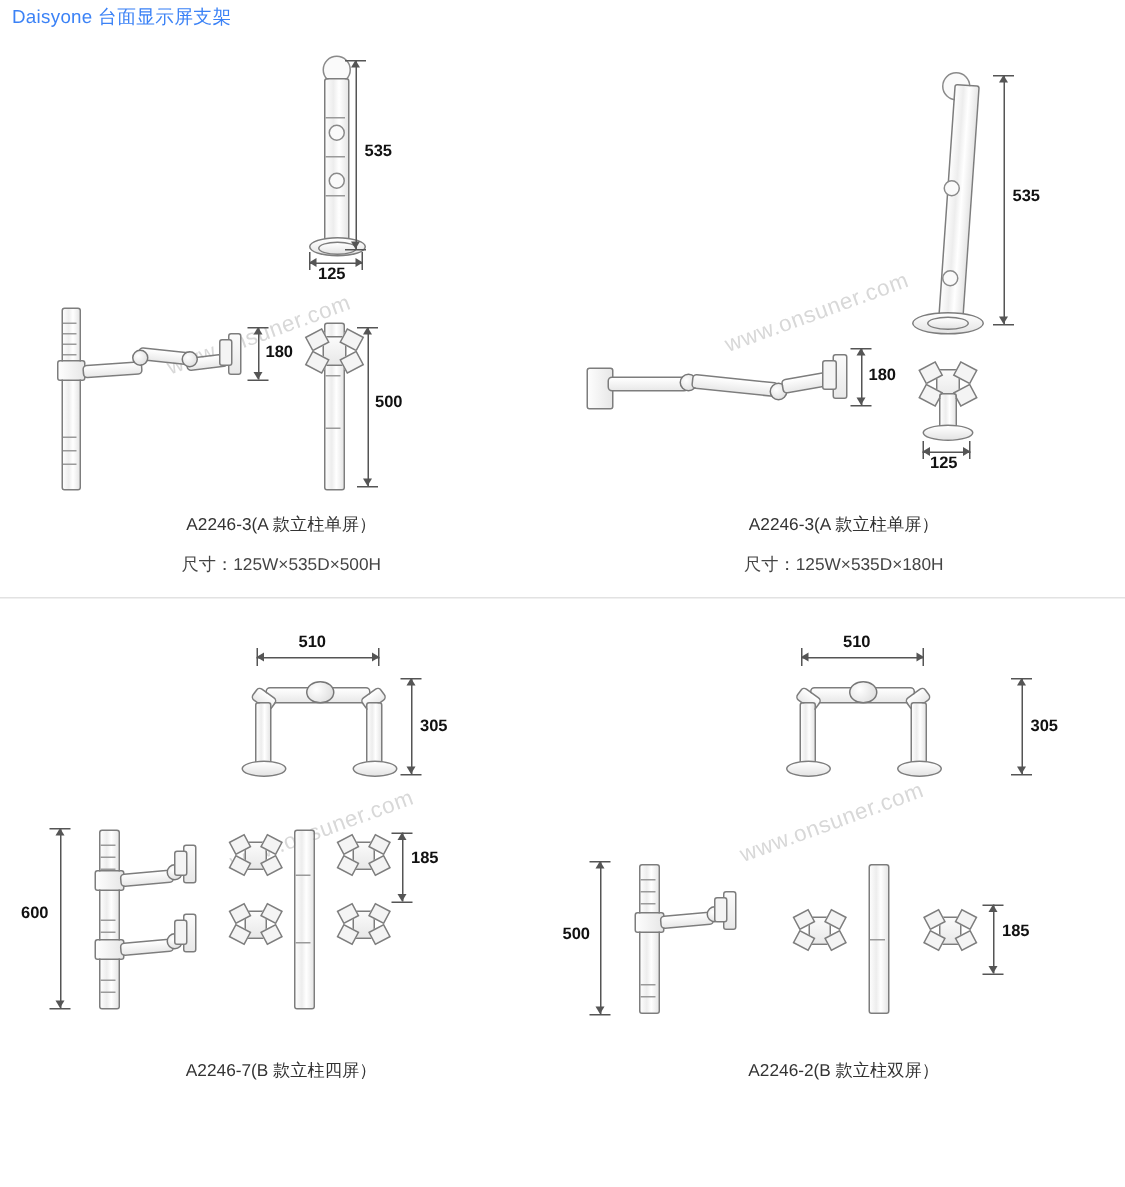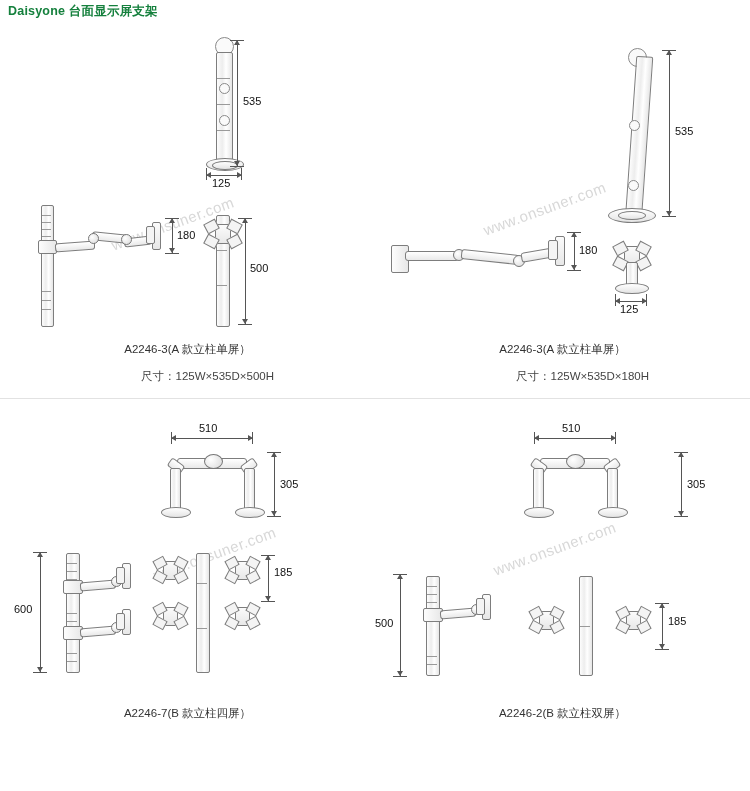--- a/index.html
+++ b/index.html
@@ -13,22 +13,22 @@
     position: relative;
     font-family: "Liberation Sans", sans-serif;
     color: #222;
     overflow: hidden;
   }
   .page-title {
     position: absolute;
     left: 8px;
     top: 3px;
     font-size: 12.5px;
-    font-weight: bold;
-    color: #15803d;
+    font-weight: normal;
+    color: #3b82f6;
     letter-spacing: 0.2px;
   }
   .divider {
     position: absolute;
     left: 0;
     width: 750px;
     height: 1px;
     background: #e2e2e2;
   }
   .divider.d1 { top: 398px; }
@@ -64,29 +64,30 @@
   }
   .arrow-d {
     border-width: 5px 3px 0 3px;
     border-color: #555 transparent transparent transparent;
   }
   .dim-label {
     position: absolute;
     font-size: 11px;
     color: #111;
     white-space: nowrap;
+    font-weight: bold;
   }
   .caption {
     position: absolute;
     font-size: 11.5px;
     color: #333;
     white-space: nowrap;
     text-align: center;
   }
-  .caption.sub { color: #444; padding-left: 20px; }
+  .caption.sub { color: #444; }
 
   .wm {
     position: absolute;
     font-size: 15px;
     color: #d8d8d8;
     transform: rotate(-20deg);
     white-space: nowrap;
     font-family: "Liberation Sans", sans-serif;
     letter-spacing: 0.5px;
     user-select: none;

